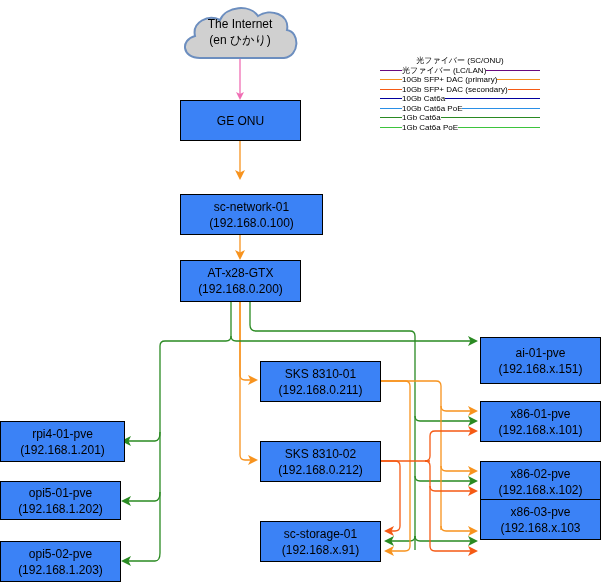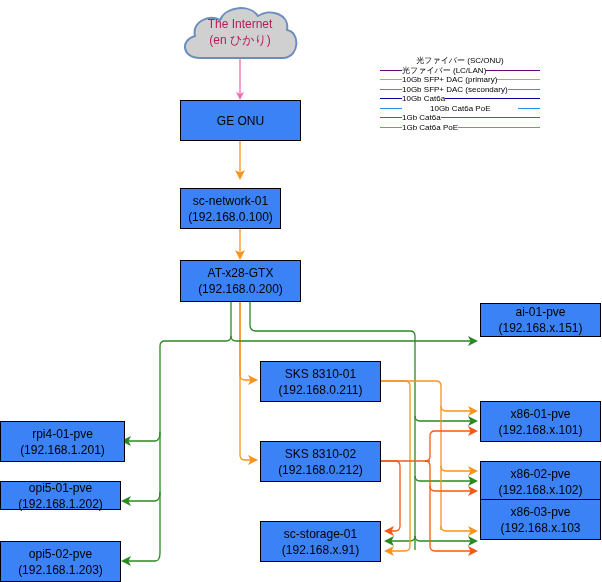--- a/index.html
+++ b/index.html
@@ -2,21 +2,21 @@
 <html><head>
 <meta charset="utf-8">
 <style>
   html, body { margin:0; padding:0; background:#ffffff; }
   body { width:602px; height:582px; position:relative; overflow:hidden;
          font-family:"Liberation Sans", sans-serif; }
   svg { position:absolute; left:0; top:0; }
   .node { position:absolute; box-sizing:border-box; border:1px solid #000; background:#3b82f6;
           display:flex; flex-direction:column; align-items:center; justify-content:center;
           font-size:12px; color:#000; line-height:16px; text-align:center; }
-  .cloud-text { position:absolute; font-size:12px; line-height:16px; text-align:center; color:#be185d; }
+  .cloud-text { position:absolute; font-size:12px; line-height:16px; text-align:center; color:#000000; }
   .legend { position:absolute; left:380px; top:56px; font-size:8px; line-height:9.5px; color:#000; }
   .legend-row { display:flex; align-items:center; height:9.5px; }
   .legend-line { height:1.2px; }
 </style>
 </head>
 <body>
 
 <svg width="602" height="582">
   <defs>
     <marker id="arPink" markerWidth="8" markerHeight="8" refX="6" refY="4" orient="auto" markerUnits="userSpaceOnUse">
@@ -75,31 +75,31 @@
 
 <div class="cloud-text" style="left:195px;top:16px;width:90px;">
   <div>The Internet</div>
   <div>(en ひかり)</div>
 </div>
 
 <div class="node" style="left:180px;top:100px;width:121px;height:41px;">
   <div>GE ONU</div>
 </div>
 
-<div class="node" style="left:180px;top:188px;width:101px;height:41px;">
+<div class="node" style="left:180px;top:194px;width:143px;height:41px;">
   <div>sc-network-01</div>
   <div>(192.168.0.100)</div>
 </div>
 
 <div class="node" style="left:180px;top:260px;width:121px;height:42px;">
   <div>AT-x28-GTX</div>
   <div>(192.168.0.200)</div>
 </div>
 
-<div class="node" style="left:480px;top:303px;width:121px;height:34px;">
+<div class="node" style="left:480px;top:337px;width:121px;height:47px;">
   <div>ai-01-pve</div>
   <div>(192.168.x.151)</div>
 </div>
 
 <div class="node" style="left:260px;top:361px;width:121px;height:41px;">
   <div>SKS 8310-01</div>
   <div>(192.168.0.211)</div>
 </div>
 
 <div class="node" style="left:260px;top:441px;width:121px;height:41px;">
@@ -125,21 +125,21 @@
 <div class="node" style="left:260px;top:521px;width:121px;height:41px;">
   <div>sc-storage-01</div>
   <div>(192.168.x.91)</div>
 </div>
 
 <div class="node" style="left:0px;top:421px;width:125px;height:41px;">
   <div>rpi4-01-pve</div>
   <div>(192.168.1.201)</div>
 </div>
 
-<div class="node" style="left:0px;top:481px;width:121px;height:29px;">
+<div class="node" style="left:0px;top:481px;width:121px;height:39px;">
   <div>opi5-01-pve</div>
   <div>(192.168.1.202)</div>
 </div>
 
 <div class="node" style="left:0px;top:541px;width:121px;height:41px;">
   <div>opi5-02-pve</div>
   <div>(192.168.1.203)</div>
 </div>
 
 <div class="legend" id="legend">
@@ -161,21 +161,21 @@
     <div class="legend-row" style="width: 160px;">
       <span class="legend-line" style="width: 22px; background: rgb(245, 90, 20);"></span>
       <span>10Gb SFP+ DAC (secondary)</span>
       <span class="legend-line" style="flex: 1 1 0%; background: rgb(245, 90, 20);"></span>
     </div>
     <div class="legend-row" style="width: 160px;">
       <span class="legend-line" style="width: 22px; background: rgb(0, 0, 160);"></span>
       <span>10Gb Cat6a</span>
       <span class="legend-line" style="flex: 1 1 0%; background: rgb(0, 0, 160);"></span>
     </div>
-    <div class="legend-row" style="width: 160px; gap: 28px;">
+    <div class="legend-row" style="width: 160px;">
       <span class="legend-line" style="width: 22px; background: rgb(42, 143, 230);"></span>
       <span>10Gb Cat6a PoE</span>
       <span class="legend-line" style="flex: 1 1 0%; background: rgb(42, 143, 230);"></span>
     </div>
     <div class="legend-row" style="width: 160px;">
       <span class="legend-line" style="width: 22px; background: rgb(42, 138, 34);"></span>
       <span>1Gb Cat6a</span>
       <span class="legend-line" style="flex: 1 1 0%; background: rgb(42, 138, 34);"></span>
     </div>
     <div class="legend-row" style="width: 160px;">

